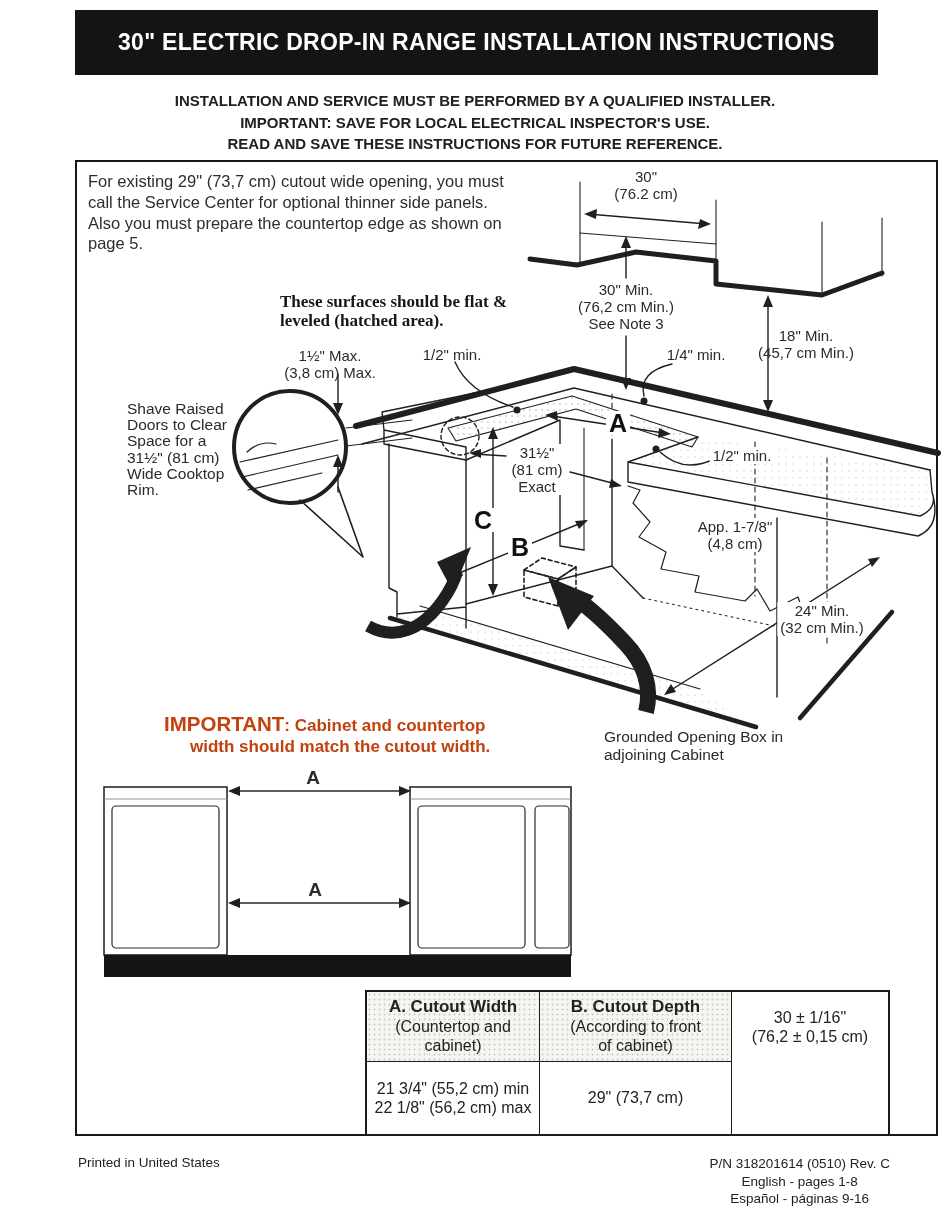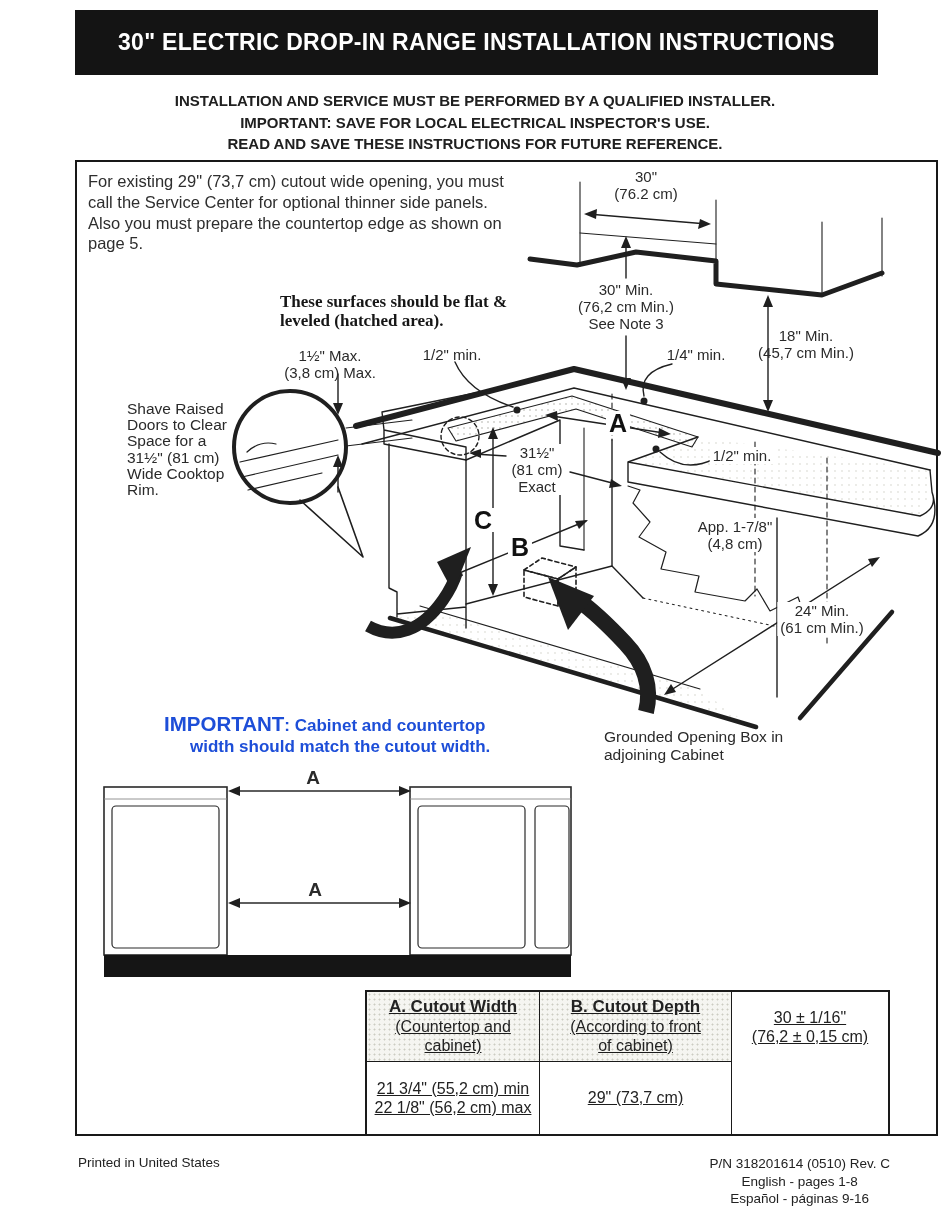--- a/index.html
+++ b/index.html
@@ -15,21 +15,21 @@
   .intro{position:absolute;left:88px;top:171px;width:430px;font-size:16.5px;
         line-height:20.8px;color:#2e2e2e;}
   svg.art{position:absolute;left:0;top:0;width:950px;height:1227px;pointer-events:none;}
   .lbl{position:absolute;font-size:15px;line-height:17px;color:#2a2a2a;white-space:nowrap;z-index:3;}
   .ctr{transform:translateX(-50%);text-align:center;}
   .bg{background:#fff;padding:0 3px;}
   .big{font-size:25px;font-weight:bold;line-height:24px;color:#111;}
   .boldlbl{font-weight:bold;font-size:17px;line-height:18.5px;color:#161616;font-family:Liberation Serif, serif;}
   .spec{position:absolute;left:365px;top:990px;width:525px;height:146px;
         border:2px solid #1a1a1a;box-sizing:border-box;display:grid;
-        grid-template-columns:173px 192px 1fr;grid-template-rows:70px 1fr;font-size:16px;z-index:4;background:#fff;text-decoration:underline;}
+        grid-template-columns:173px 192px 1fr;grid-template-rows:70px 1fr;font-size:16px;z-index:4;background:#fff;}
   .spec .cell{border-right:1.6px solid #1a1a1a;display:flex;flex-direction:column;
         align-items:center;justify-content:center;text-align:center;line-height:19.5px;color:#222;}
   .spec .cell:nth-child(3n){border-right:none;}
   .spec .hd{border-bottom:1.6px solid #1a1a1a;background-color:#f5f5f1;
         background-image:radial-gradient(circle,#ccccc2 0.9px,transparent 1.1px);
         background-size:5px 5px;}
   .spec .hd .tt{font-weight:bold;font-size:17px;}
   .footer-left{position:absolute;left:78px;top:1155px;font-size:13.5px;color:#222;}
   .footer-right{position:absolute;right:60px;top:1155px;font-size:13.5px;line-height:17.5px;
         text-align:center;color:#222;}
@@ -229,29 +229,29 @@
   <div class="lbl ctr bg" style="left:742px;top:447px;">1/2" min.</div>
 
   <div class="lbl ctr" style="left:735px;top:518px;">
     <div class="bg">App. 1-7/8"</div>
     <div class="bg">(4,8 cm)</div>
   </div>
 
 
   <div class="lbl ctr" style="left:822px;top:602px;">
     <div class="bg">24" Min.</div>
-    <div class="bg">(61 cm Min.)</div>
+    <div class="bg">(32 cm Min.)</div>
   </div>
 
   <div class="lbl" style="left:604px;top:728px;font-size:15.5px;line-height:18px;">
     <div>Grounded Opening Box in</div>
     <div>adjoining Cabinet</div>
   </div>
 
-  <div class="lbl" style="left:164px;top:713px;font-weight:bold;font-size:17px;line-height:21px;color:#1d4ed8;">
+  <div class="lbl" style="left:164px;top:713px;font-weight:bold;font-size:17px;line-height:21px;color:#c2410c;">
     <div><span style="font-size:20.5px;">IMPORTANT</span><span>: Cabinet and countertop</span></div>
     <div style="padding-left:26px;">width should match the cutout width.</div>
   </div>
 
   <div class="lbl ctr" style="left:313px;top:769px;font-weight:bold;font-size:19px;">A</div>
   <div class="lbl ctr" style="left:315px;top:881px;font-weight:bold;font-size:19px;">A</div>
 
   <div class="spec">
     <div class="cell hd">
       <div class="tt">A. Cutout Width</div>

